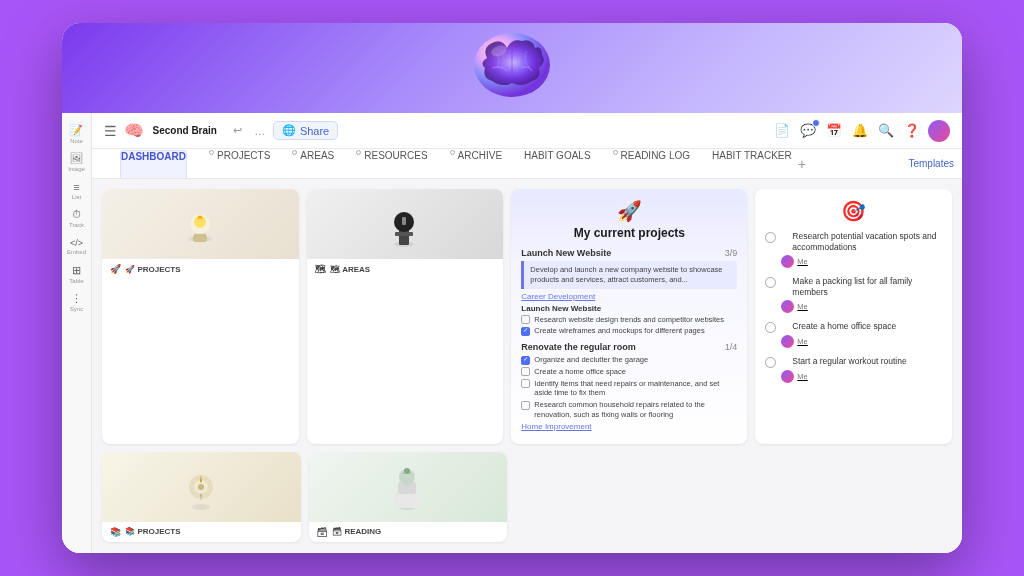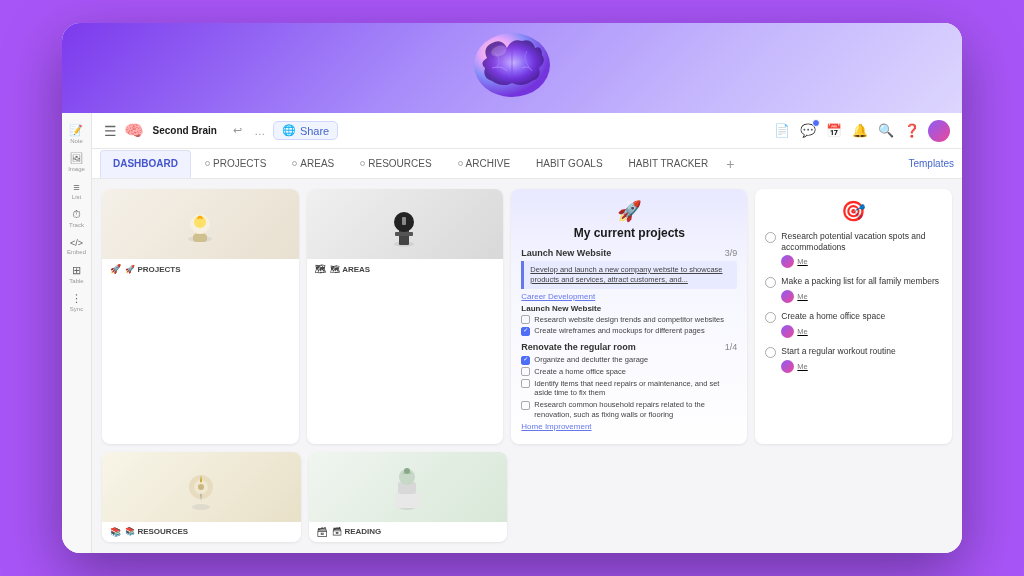--- a/index.html
+++ b/index.html
@@ -165,29 +165,30 @@
       background: #fff;
       border-bottom: 1px solid #e8e8e8;
       display: flex;
       align-items: center;
       padding: 0 8px;
       gap: 2px;
       flex-shrink: 0;
     }
     .tab {
       height: 28px;
-      padding: 0 12px;
-      display: flex;
-      align-items: center;
+      padding: 0 0;
+      display: flex;
+      align-items: flex-start;
       font-size: 10px;
       color: #555;
       cursor: pointer;
       border-radius: 4px 4px 0 0;
       white-space: nowrap;
       gap: 3px;
+      margin-left: 20px;
     }
     .tab.active {
       background: #f0f2ff;
       color: #4455cc;
       font-weight: 600;
       border: 1px solid #dde0f5;
       border-bottom: 1px solid #f0f2ff;
     }
     .tab-dot {
       width: 5px;
@@ -275,21 +276,20 @@
     .project-count { font-size: 9px; color: #888; }
     .project-desc {
       background: #e8eaff;
       border-left: 3px solid #6677ee;
       padding: 4px 6px;
       font-size: 7.5px;
       color: #444;
       border-radius: 0 3px 3px 0;
       margin-bottom: 3px;
       line-height: 1.3;
-      text-decoration: underline;
     }
     .project-link {
       font-size: 8px;
       color: #6677ee;
       text-decoration: underline;
       cursor: pointer;
       display: block;
       margin-bottom: 3px;
     }
     .sub-project-name { font-size: 8px; font-weight: 600; color: #333; margin-bottom: 2px; }
@@ -334,21 +334,21 @@
     .target-icon { font-size: 20px; display: block; margin-bottom: 3px; }
     .personal-title { font-size: 12px; font-weight: 700; color: #1a1a1a; }
     .personal-task {
       display: flex;
       flex-direction: column;
       margin-bottom: 8px;
     }
     .personal-task-row {
       display: flex;
       align-items: flex-start;
-      gap: 5px;
+      gap: 16px;
     }
     .personal-circle {
       width: 11px;
       height: 11px;
       border: 1.5px solid #aaa;
       border-radius: 50%;
       flex-shrink: 0;
       margin-top: 1px;
     }
     .personal-task-text { font-size: 8.5px; color: #333; line-height: 1.3; }
@@ -490,20 +490,24 @@
           <span>RESOURCES</span>
         </div>
         <div class="tab">
           <span class="tab-dot"></span>
           <span>ARCHIVE</span>
         </div>
         <div class="tab">
           <span>HABIT GOALS</span>
         </div>
         <div class="tab">
+          <span class="tab-dot"></span>
+          <span>READING LOG</span>
+        </div>
+        <div class="tab">
           <span>HABIT TRACKER</span>
         </div>
         <span class="tab-plus">+</span>
         <span class="tab-templates">Templates</span>
       </div>
 
       <div class="content-area">
         <div class="content-scroll">
 
           <div class="main-grid">
@@ -649,21 +653,21 @@
                   <ellipse cx="27" cy="50" rx="9" ry="3" fill="#bbb" opacity="0.3"></ellipse>
                   <circle cx="27" cy="30" r="12" fill="#e8dcc0"></circle>
                   <circle cx="27" cy="30" r="7" fill="#f0e8d0"></circle>
                   <circle cx="27" cy="30" r="3" fill="#c8b880"></circle>
                   <path d="M27 18 L28 24 L27 26 L26 24Z" fill="#c8a020"></path>
                   <path d="M27 44 L28 38 L27 36 L26 38Z" fill="#888" opacity="0.5"></path>
                 </svg>
               </div>
               <div class="card-label">
                 <span>📚</span>
-                <span style="font-size:8px">📚 RESOURCES</span>
+                <span style="font-size:8px">📚 PROJECTS</span>
               </div>
             </div>
 
             <div class="grid-card">
               <div class="grid-card-image img-archive">
                 <svg width="55" height="60" viewBox="0 0 55 60">
                   <ellipse cx="27" cy="50" rx="9" ry="3" fill="#aaa" opacity="0.3"></ellipse>
                   <rect x="15" y="35" width="24" height="16" rx="2" fill="#e8e8e8"></rect>
                   <rect x="18" y="25" width="18" height="12" rx="2" fill="#d8d8d8"></rect>
                   <circle cx="27" cy="20" r="8" fill="#c8d8c8"></circle>

